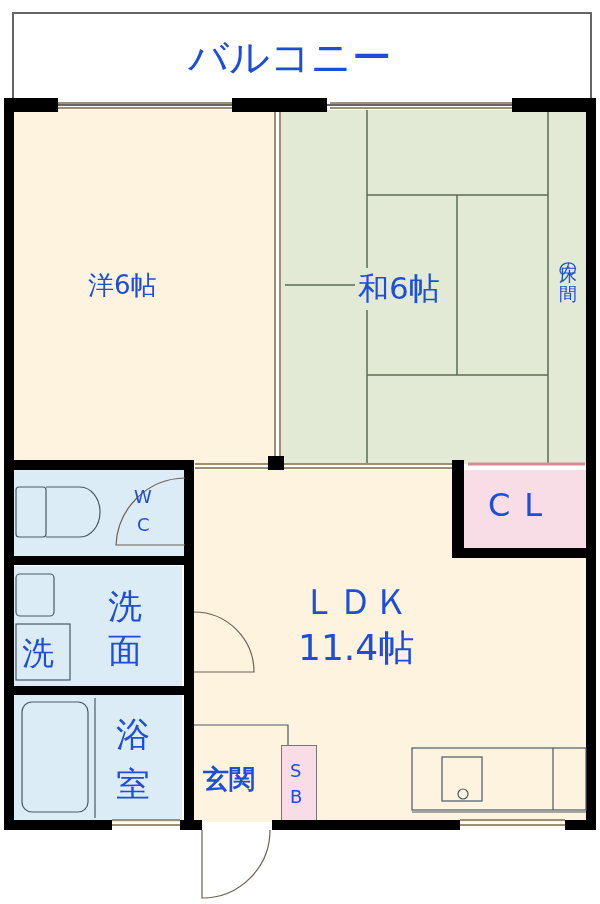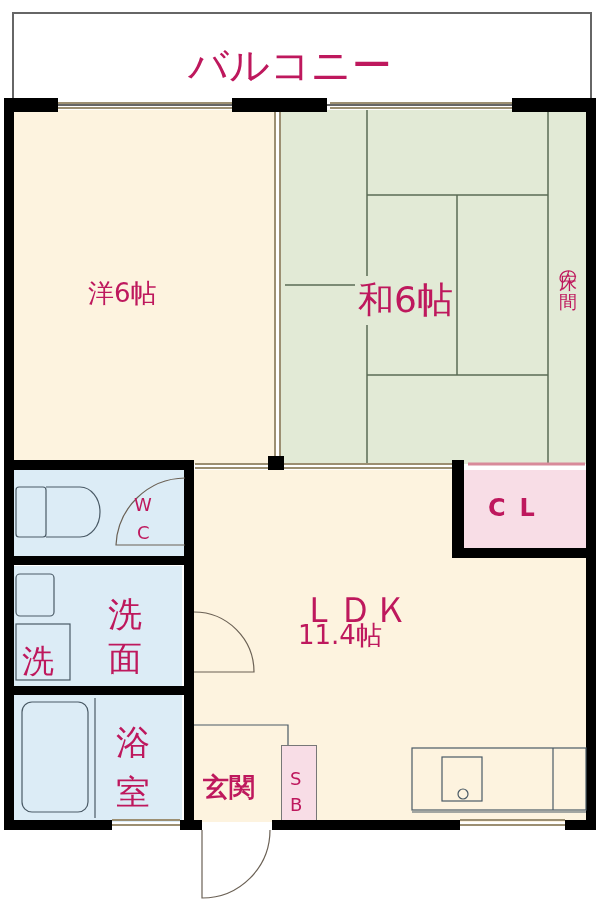--- a/index.html
+++ b/index.html
@@ -1,18 +1,18 @@
 <!DOCTYPE html>
 <html><head>
 <meta charset="utf-8">
 <style>
 html,body{margin:0;padding:0;background:#fff;}
 body{width:600px;height:904px;position:relative;overflow:hidden;font-family:"DejaVu Sans",sans-serif;}
 .abs{position:absolute;}
-.txt{position:absolute;color:#be185d;white-space:nowrap;margin-top:8px;}
+.txt{position:absolute;color:#1d4ed8;white-space:nowrap;}
 svg{position:absolute;left:0;top:0;}
 </style>
 </head>
 <body>
 
 <div class="abs" style="left:12px;top:12px;width:576px;height:90px;border:2px solid #666;background:#fff;"></div>
 <div class="abs" style="left:12px;top:110px;width:262px;height:354px;background:#fdf3df;"></div>
 <div class="abs" style="left:280px;top:110px;width:306px;height:354px;background:#e2ead6;"></div>
 <div class="abs" style="left:192px;top:470px;width:394px;height:352px;background:#fdf3df;"></div>
 <div class="abs" style="left:462px;top:470px;width:124px;height:78px;background:#f8dde6;"></div>
@@ -85,27 +85,27 @@
     <line x1="412" y1="812" x2="586" y2="812"></line>
     <rect x="442" y="757" width="40" height="44"></rect>
     <circle cx="463" cy="794" r="5"></circle>
     <line x1="553" y1="748" x2="553" y2="810"></line>
     <path d="M194 725 H288 V745"></path>
   </g>
 </svg>
 
 <div class="txt" style="left:188px;top:30px;font-size:40px;">バルコニー</div>
 <div class="txt" style="left:88px;top:268px;font-size:26px;">洋6帖</div>
-<div class="txt" style="left:358px;top:268px;font-size:36px;background:#e2ead6;">和6帖</div>
+<div class="txt" style="left:358px;top:268px;font-size:31px;background:#e2ead6;">和6帖</div>
 <div class="txt" style="left:556px;top:250px;font-size:18px;writing-mode:vertical-rl;">床の間</div>
-<div class="txt" style="left:488px;top:486px;font-size:24px;letter-spacing:14px;font-weight:bold;">CL</div>
+<div class="txt" style="left:488px;top:486px;font-size:32px;letter-spacing:14px;">CL</div>
 <div class="txt" style="left:134px;top:486px;font-size:18px;">W</div>
 <div class="txt" style="left:137px;top:514px;font-size:18px;">C</div>
 <div class="txt" style="left:108px;top:584px;font-size:34px;">洗</div>
 <div class="txt" style="left:108px;top:628px;font-size:34px;">面</div>
 <div class="txt" style="left:22px;top:632px;font-size:32px;">洗</div>
 <div class="txt" style="left:116px;top:712px;font-size:34px;">浴</div>
 <div class="txt" style="left:116px;top:762px;font-size:34px;">室</div>
 <div class="txt" style="left:302px;top:578px;font-size:36px;text-align:center;">ＬＤＫ</div>
-<div class="txt" style="left:298px;top:610px;font-size:26px;">11.4帖</div>
+<div class="txt" style="left:298px;top:624px;font-size:36px;">11.4帖</div>
 <div class="txt" style="left:203px;top:762px;font-size:26px;font-weight:bold;">玄関</div>
 <div class="txt" style="left:290px;top:760px;font-size:18px;">S</div>
 <div class="txt" style="left:290px;top:786px;font-size:18px;">B</div>
 
 </body></html>

